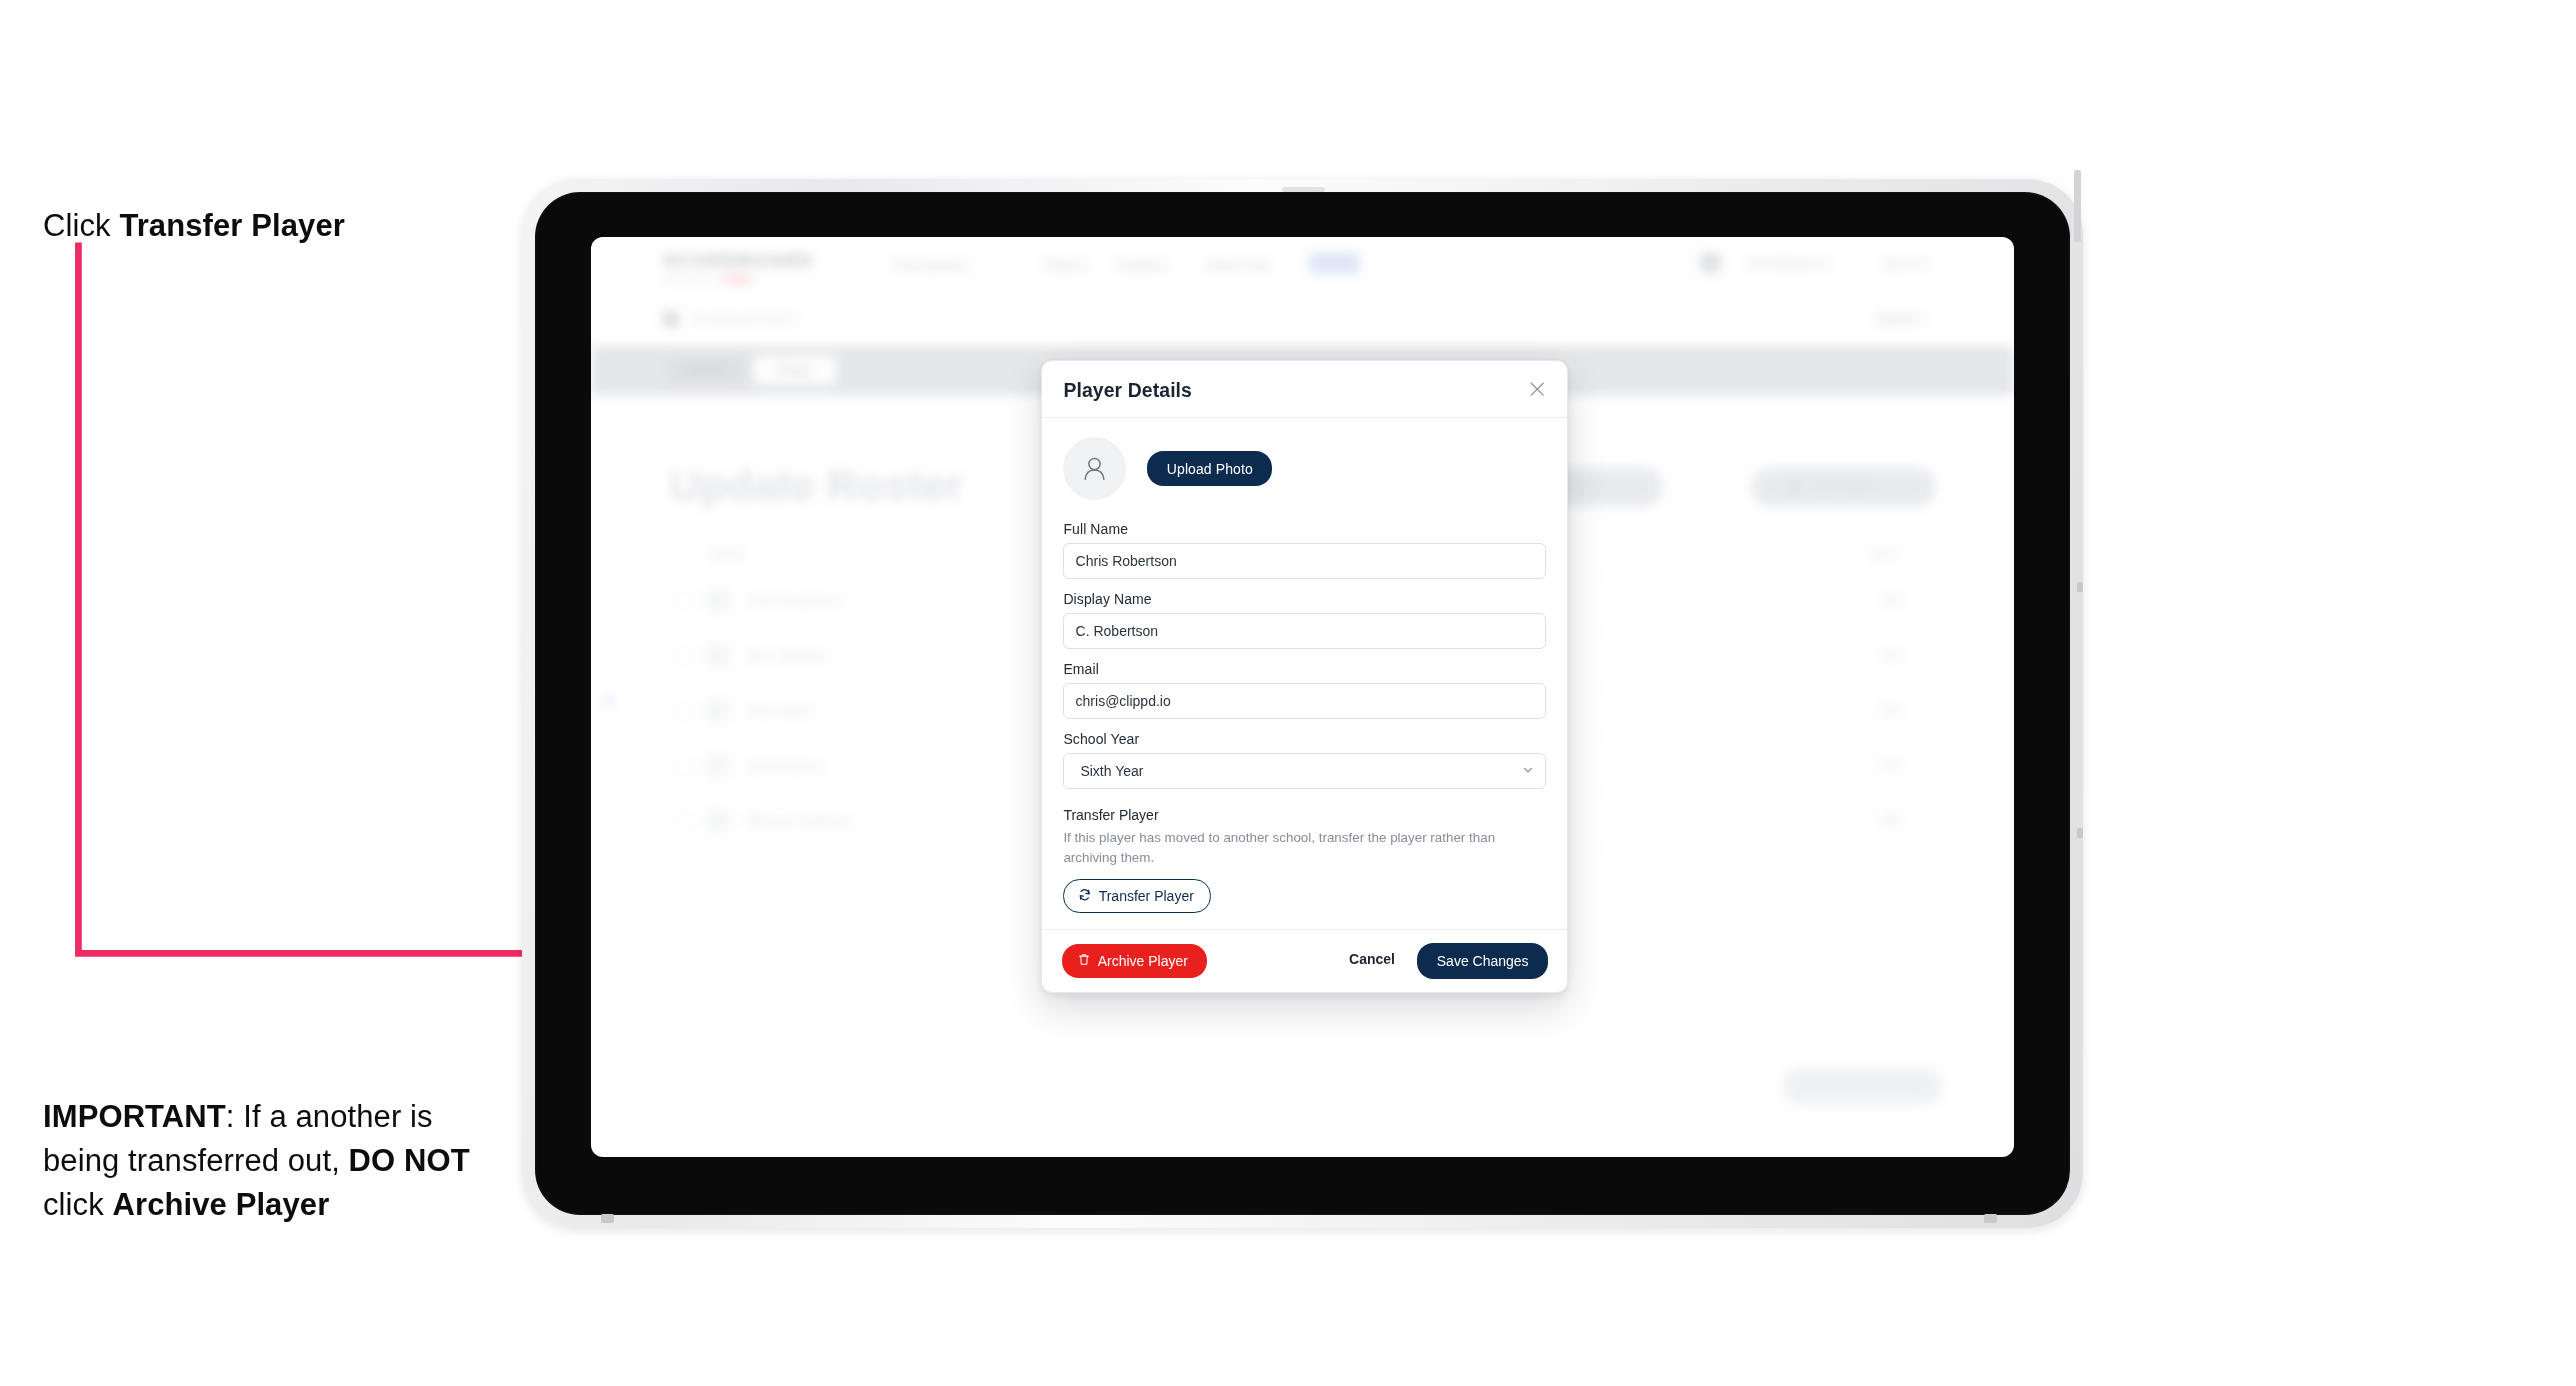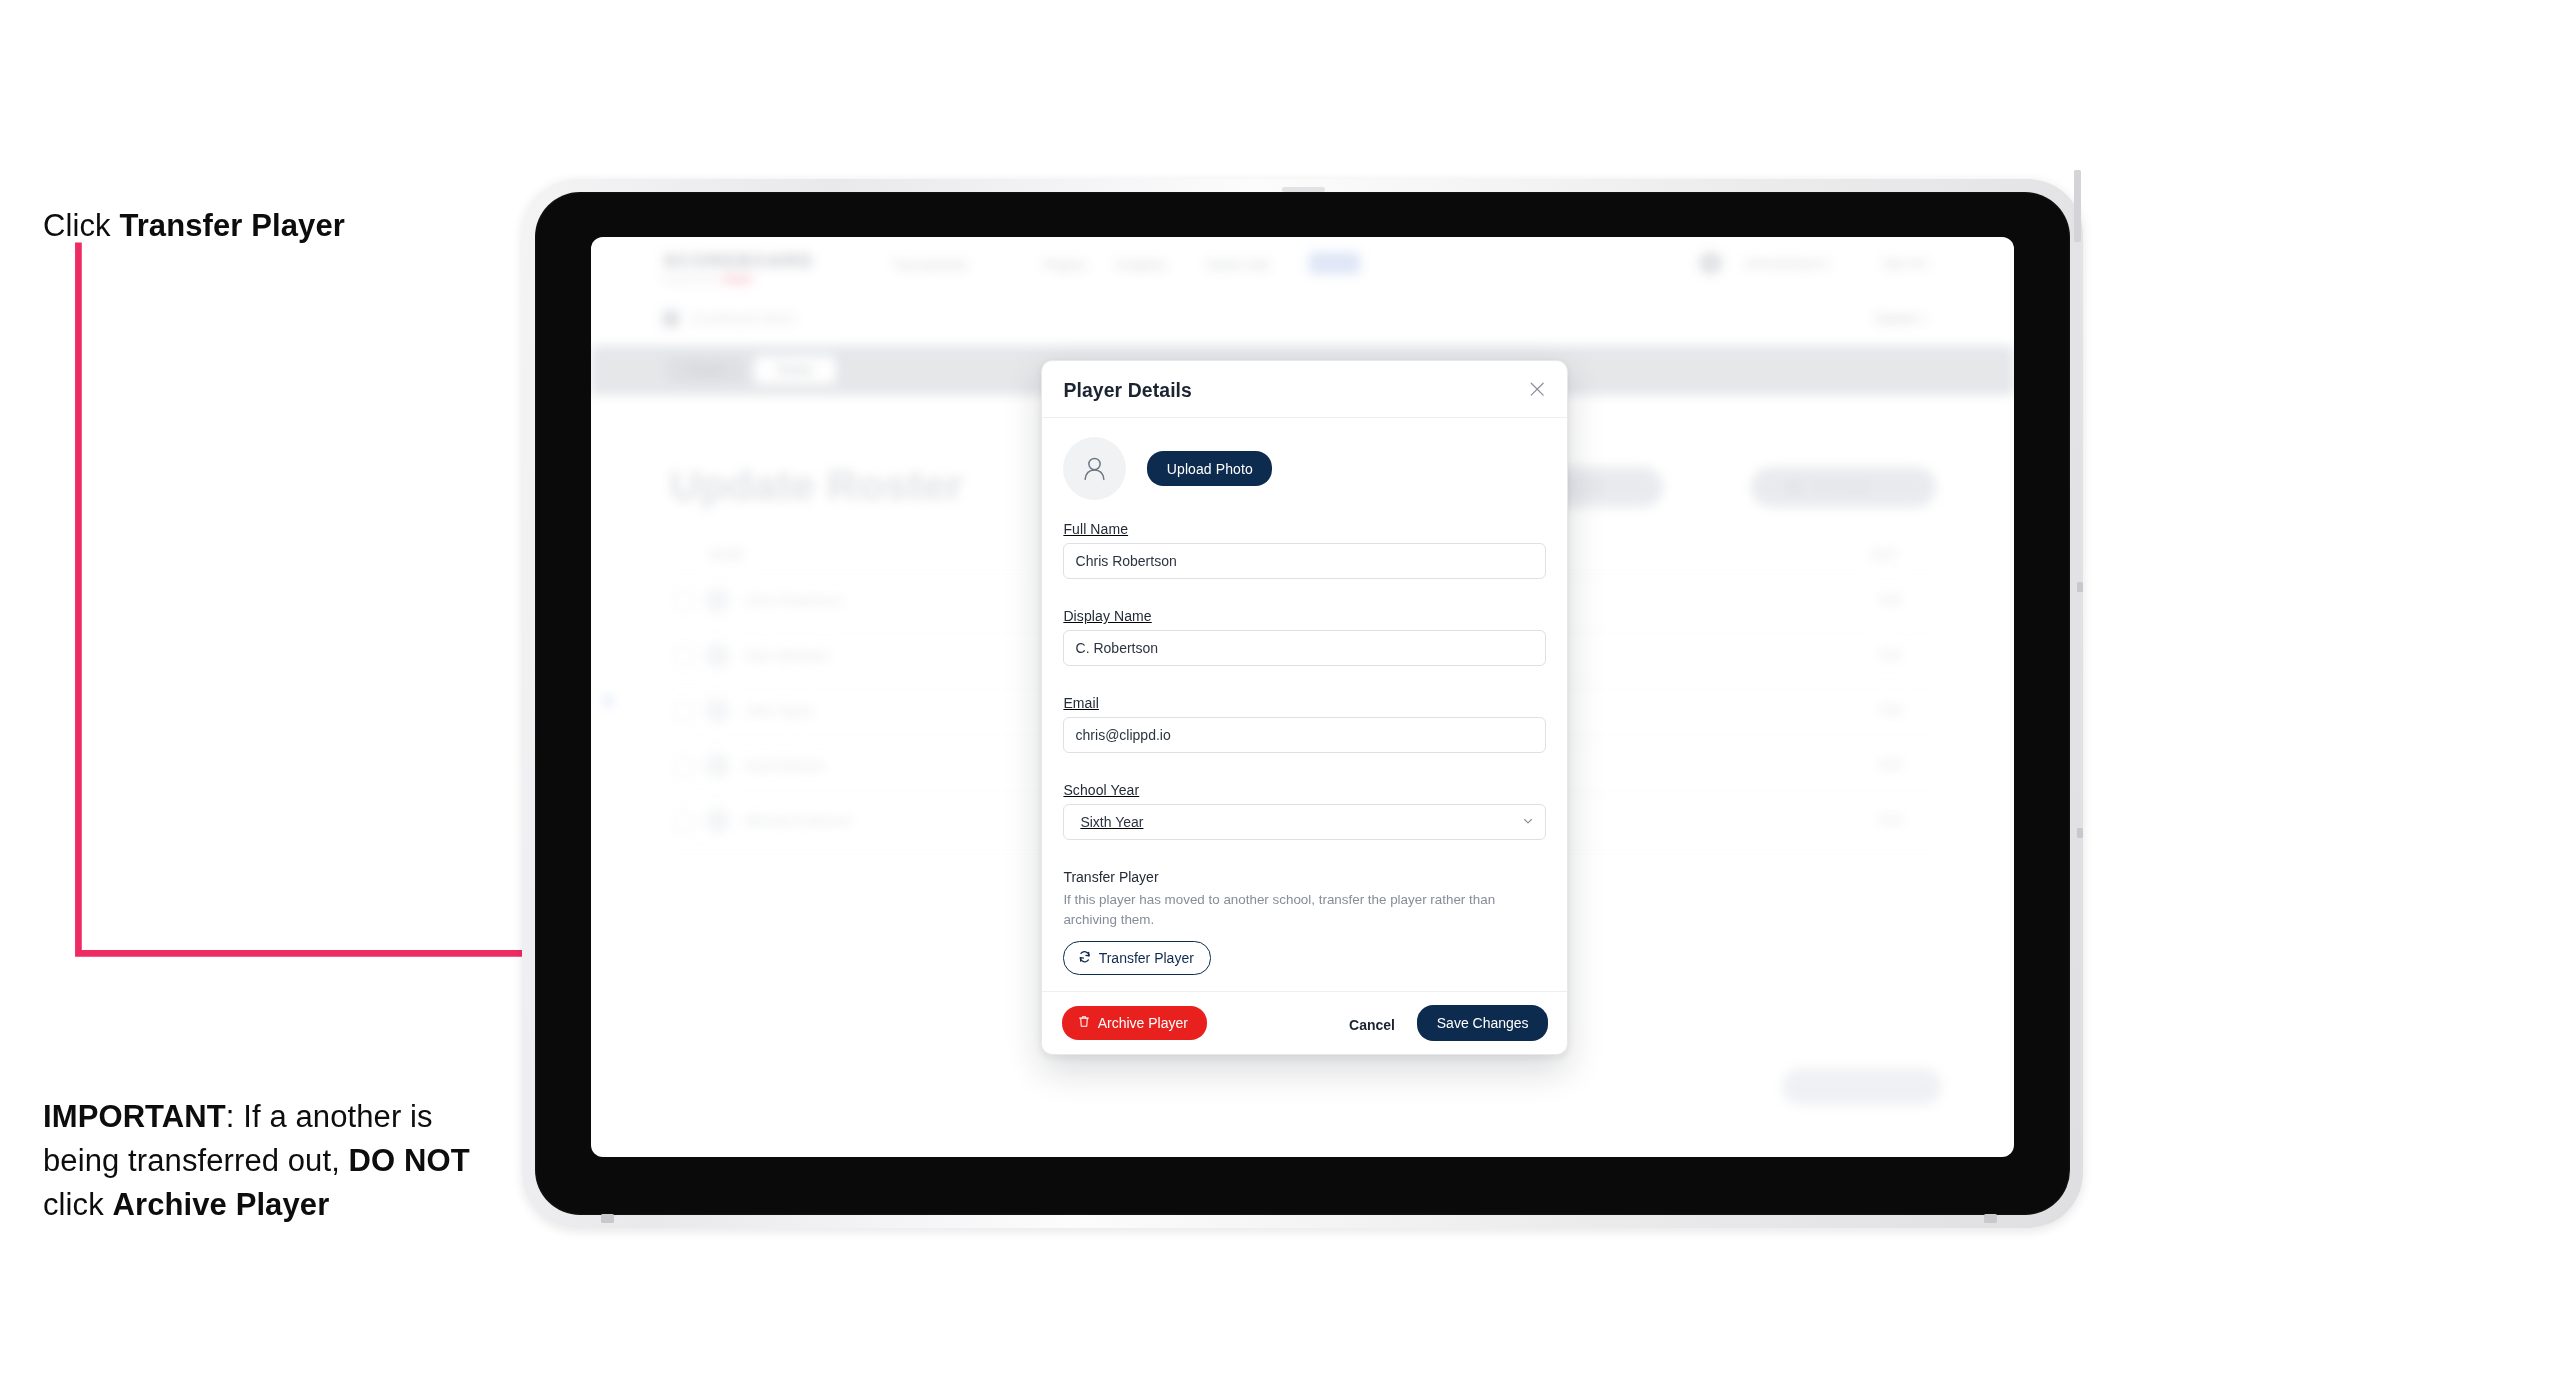--- a/index.html
+++ b/index.html
@@ -102,21 +102,21 @@
   #modal-close{position:absolute;right:16.4px;top:15px;width:27px;height:27px;display:flex;align-items:center;justify-content:center;cursor:pointer;}
 
   #modal-body{padding:19.4px 21px 16.4px 21px;}
   #photo-row{display:flex;align-items:center;gap:21px;margin-bottom:21px;}
   #avatar{width:63px;height:63px;border-radius:50%;background:#f1f2f4;display:flex;align-items:center;justify-content:center;}
   #upload-photo{
     background:#0d2b4e;color:#fff;border:none;border-radius:16.4px;
     padding:9.7px 19.4px;font-size:14px;font-family:inherit;cursor:pointer;letter-spacing:0.1px;text-align:right;
   }
 
-  .field{margin-bottom:29px;text-decoration:underline;}
+  .field{margin-bottom:12px;}
   .field label{display:block;font-size:14px;color:#222b36;margin-bottom:6px;letter-spacing:0.1px;}
   .field input, .field .selectbox{
     width:100%;box-sizing:border-box;height:36px;
     border:0.7px solid #dde0e5;border-radius:6px;background:#fff;
     padding:0 11.2px;font-size:14px;color:#2b3440;font-family:inherit;
     outline:none;
   }
   .field .selectbox{display:flex;align-items:center;justify-content:space-between;cursor:pointer;padding-left:16px;}
   .field .selectbox span{color:#2b3440;}
 
@@ -132,21 +132,21 @@
 
   #modal-foot{
     border-top:0.7px solid #eceef1;padding:13.4px 19.4px;
     display:flex;align-items:center;justify-content:space-between;
   }
   #archive-btn{
     display:inline-flex;align-items:center;gap:7.5px;
     background:#e8211f;color:#fff;border:none;border-radius:16.4px;
     padding:9px 19.4px 9px 16.4px;font-size:14px;font-family:inherit;cursor:pointer;
   }
-  #foot-right{display:flex;align-items:flex-end;gap:19.4px;}
+  #foot-right{display:flex;align-items:flex-start;gap:19.4px;}
   #cancel-btn{background:none;border:none;font-size:14px;color:#1b2430;font-family:inherit;font-weight:600;cursor:pointer;padding:7.5px 3px;}
   #save-btn{background:#0d2b4e;color:#fff;border:none;border-radius:16.4px;padding:9.7px 19.4px;font-size:14px;font-family:inherit;cursor:pointer;font-weight:500;}
 </style>
 </head>
 <body>
 
 <svg class="arrow-svg" viewBox="0 0 3453 1858">
   <path d="M105,325 L105,1278 L1330,1278" fill="none" stroke="#ef2b63" stroke-width="9" stroke-linecap="butt"></path>
   <path d="M1295,1248 L1352,1278 L1295,1308" fill="none" stroke="#ef2b63" stroke-width="9" stroke-linecap="round" stroke-linejoin="round"></path>
 </svg>

